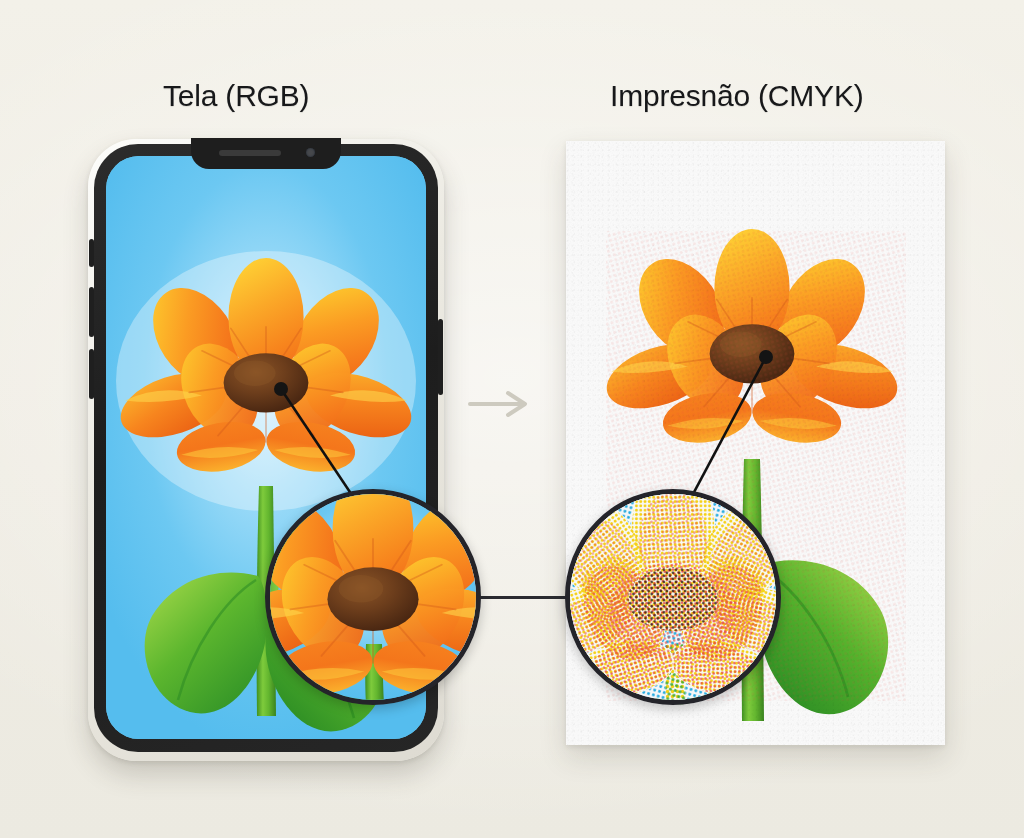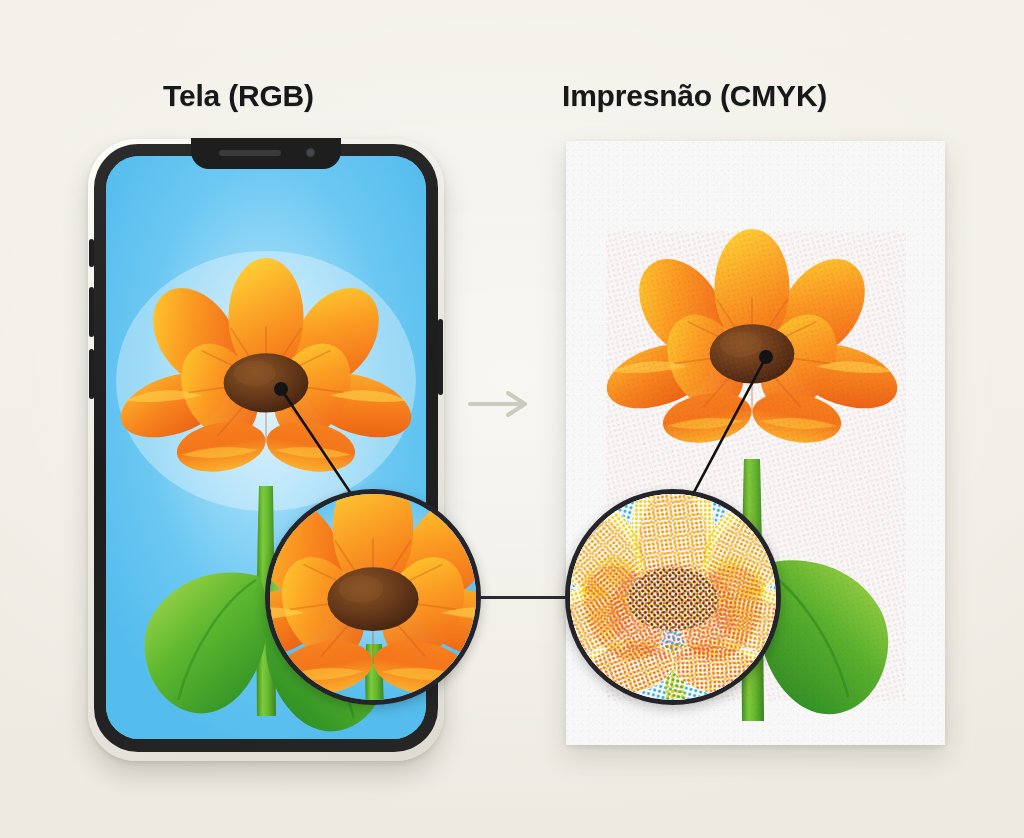--- a/index.html
+++ b/index.html
@@ -12,29 +12,29 @@
   #stage{position:absolute;inset:0;width:1024px;height:838px;}
   .bg-vignette{
     position:absolute;inset:0;
     background:
       radial-gradient(ellipse 120% 90% at 50% 45%, rgba(255,255,255,0.55) 0%, rgba(255,255,255,0) 60%),
       linear-gradient(180deg,#f3f1e9 0%,#efece3 55%,#eceae1 100%);
     pointer-events:none;
   }
   .title{
     position:absolute;
-    font-weight:bold;
+    font-weight:normal;
     font-size:30px;
     color:#17181a;
     letter-spacing:-0.2px;
     white-space:nowrap;
     text-shadow:0 1px 1px rgba(0,0,0,0.10);
   }
   #title-left{left:163px;top:79px;}
-  #title-right{left:562px;top:79px;}
+  #title-right{left:610px;top:79px;}
 
   
   #phone{
     position:absolute;left:88px;top:139px;width:356px;height:622px;
   }
   .phone-outer{
     position:absolute;inset:0;
     border-radius:48px;
     background:linear-gradient(145deg,#fdfdfb 0%,#eceae2 40%,#dedbd2 100%);
     box-shadow:0 14px 26px rgba(60,55,45,0.20), 0 2px 5px rgba(60,55,45,0.12);

